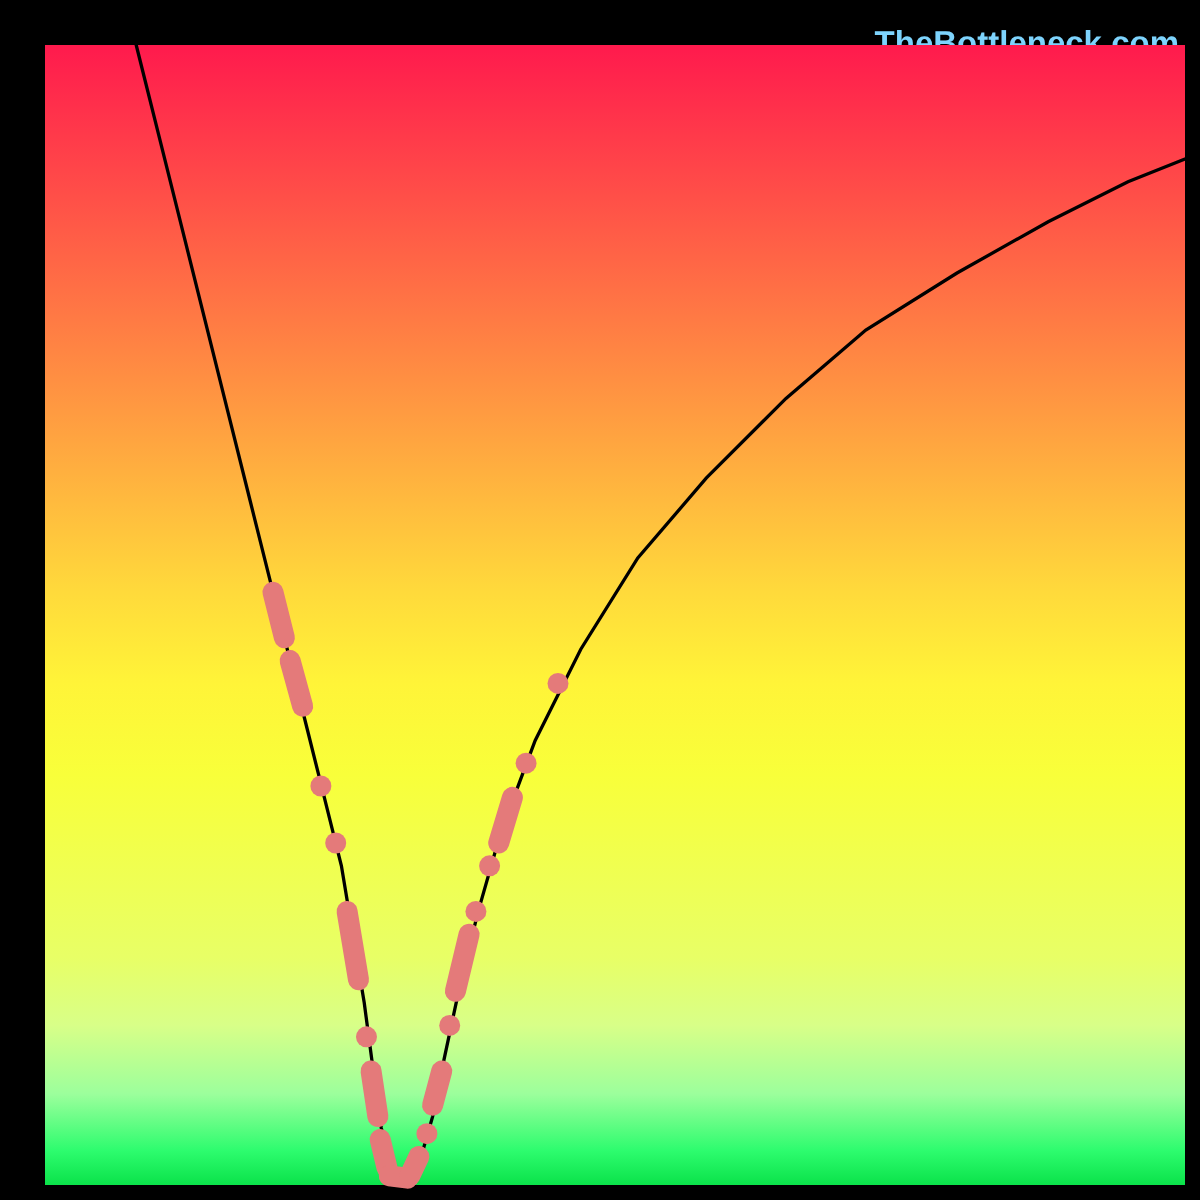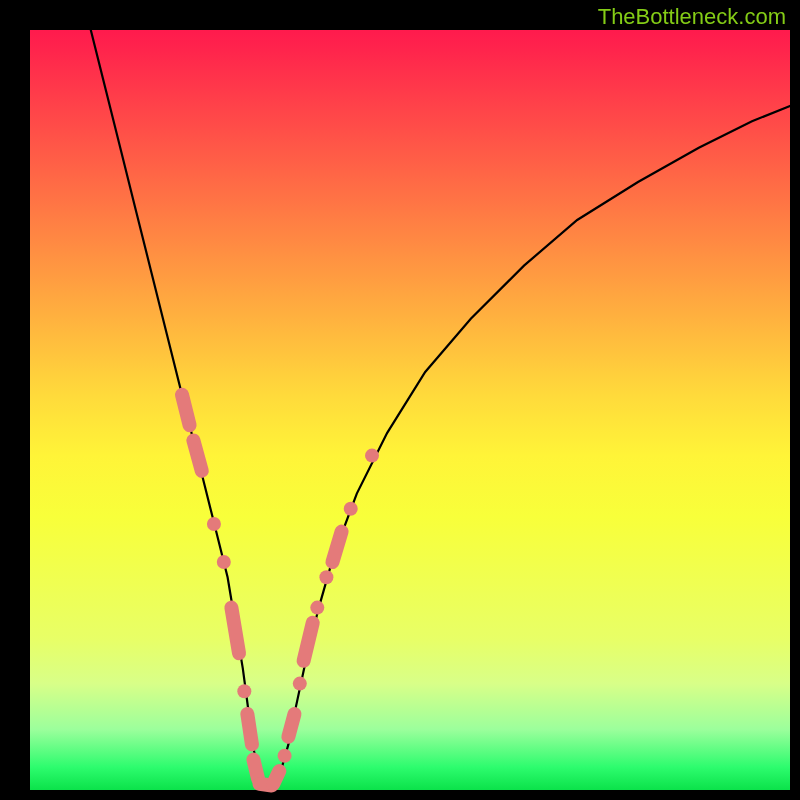--- a/index.html
+++ b/index.html
@@ -36,26 +36,26 @@
       #f0ff50 72%,
       #e8ff66 80%,
       #d8ff88 86%,
       #9cff9c 92%,
       #2dfc6e 97%,
       #0be24a 100%
     );
   }
   .watermark {
     position: absolute;
-    top: 4px;
+    top: 16px;
     right: 14px;
-    color: #84cc16;
+    color: #7dd3fc;
     font-size: 22px;
     letter-spacing: 0px;
-    font-weight: 400;
+    font-weight: 700;
   }
   svg.curve-layer {
     position: absolute;
     left: 0;
     top: 0;
     width: 760px;
     height: 760px;
     overflow: visible;
   }
   .curve {

